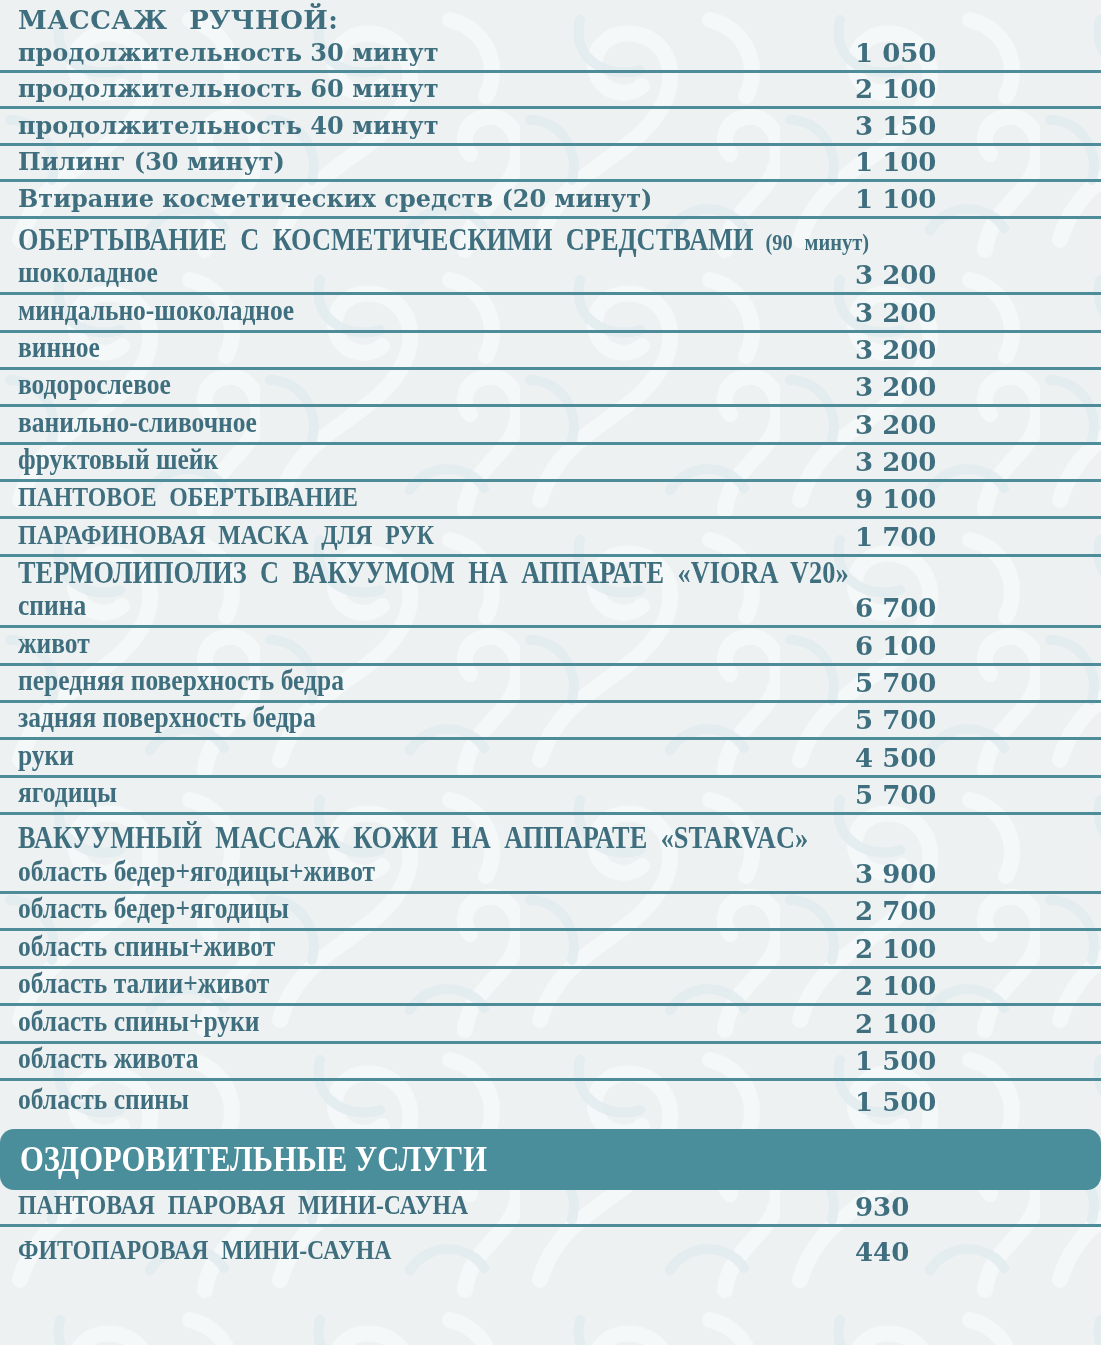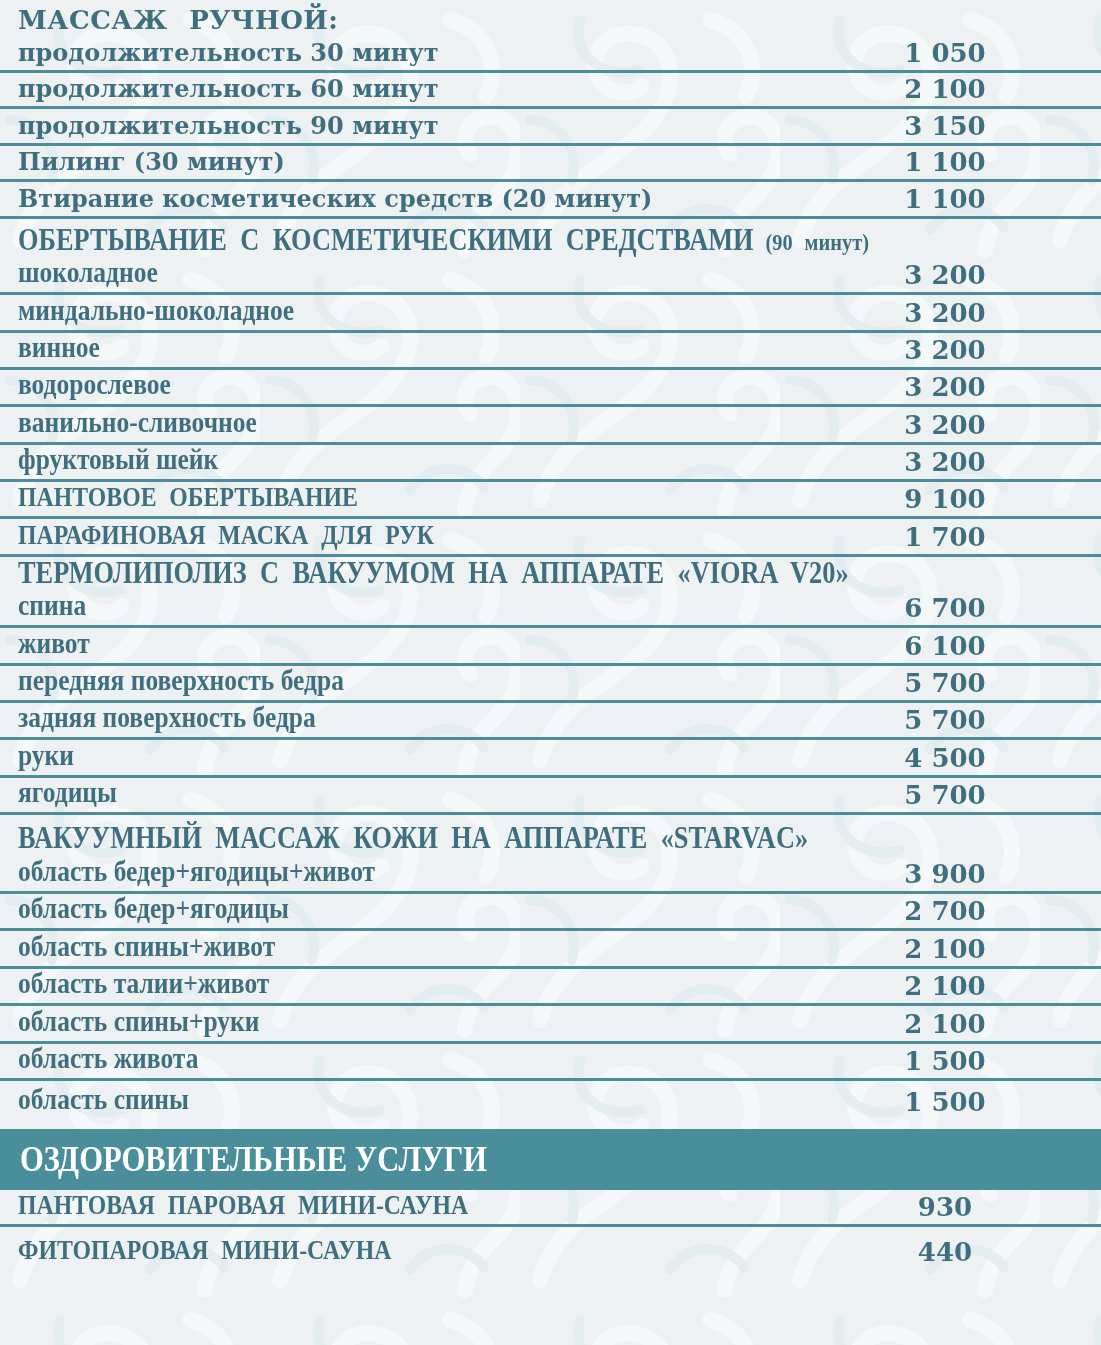--- a/index.html
+++ b/index.html
@@ -11,21 +11,21 @@
     overflow:hidden;
   }
   .bg-pattern{position:absolute; top:0; left:0; z-index:0;}
   .content{position:relative; z-index:1; width:100%; height:100%;}
   .sec{display:block;}
   .row{position:relative; box-sizing:border-box; border-bottom:3px solid var(--line,#4d8c98);text-decoration:underline;}
   .hrow{position:relative; box-sizing:border-box;}
   .label{position:absolute; left:18px; bottom:5px; color:var(--ink,#3f6f7e); line-height:1; white-space:nowrap;}
   .h-label{position:absolute; left:18px; bottom:3px; color:var(--ink,#3f6f7e); line-height:1; white-space:nowrap;}
   .price{
-    position:absolute; left:855px; bottom:4px; width:180px; text-align:center;
+    position:absolute; left:855px; bottom:4px; width:180px; 
     font-family:"DejaVu Serif", serif; font-weight:700; font-size:26px; line-height:1;
     color:var(--ink,#3f6f7e); white-space:nowrap;
   }
   .sc{display:inline-block; transform:scaleX(0.85); transform-origin:left bottom; white-space:nowrap;}
   .lab-wide{font-family:"DejaVu Serif", serif; font-weight:700; font-size:24px;}
   .h-wide{font-family:"DejaVu Serif", serif; font-weight:700; font-size:26px; word-spacing:12px; letter-spacing:.5px;}
   .lab-cond{font-family:"Liberation Serif", serif; font-weight:700; font-size:30px;}
   .lab-caps{font-family:"Liberation Serif", serif; font-weight:700; font-size:28px; word-spacing:8px;}
   .h-cond{font-family:"Liberation Serif", serif; font-weight:700; font-size:31px; word-spacing:8px;}
   .h-suffix{font-size:24px;}
@@ -35,21 +35,21 @@
   .sec1 .hrow{height:39px;}
   .sec1 .row{height:37.35px;}
   .sec2 .hrow{height:34px;padding-left:20px;}
   .sec2 .row{height:37.4px;}
   .sec3 .hrow{height:41px;}
   .sec3 .row{height:37.55px;}
   .sec3 .row:last-child{border-bottom:none;}
   .band{
     height:61px; margin-top:10px;
     background:var(--band,#4a8e9b);
-    display:flex; align-items:center; padding-left:20px; box-sizing:border-box;
+    display:flex; align-items:center; padding-left:20px; box-sizing:border-box;border-radius:14px;
   }
   .band-label{
     font-family:"Liberation Serif", serif; font-weight:700; font-size:36px; line-height:1;
     color:var(--band-text,#ffffff);
     display:inline-block; transform:scaleX(0.85); transform-origin:left center; white-space:nowrap;
   }
   .sec4 .row{height:37px;}
   .sec4 .row:last-child{height:42px; border-bottom:none;}
 </style>
 </head>
@@ -82,21 +82,21 @@
         </div>
         <div class="row">
           <span class="label lab-wide">продолжительность 30 минут</span>
           <span class="price">1 050</span>
         </div>
         <div class="row">
           <span class="label lab-wide">продолжительность 60 минут</span>
           <span class="price">2 100</span>
         </div>
         <div class="row">
-          <span class="label lab-wide">продолжительность 90 минут</span>
+          <span class="label lab-wide">продолжительность 40 минут</span>
           <span class="price">3 150</span>
         </div>
         <div class="row">
           <span class="label lab-wide">Пилинг (30 минут)</span>
           <span class="price">1 100</span>
         </div>
         <div class="row">
           <span class="label lab-wide">Втирание косметических средств (20 минут)</span>
           <span class="price">1 100</span>
         </div>

